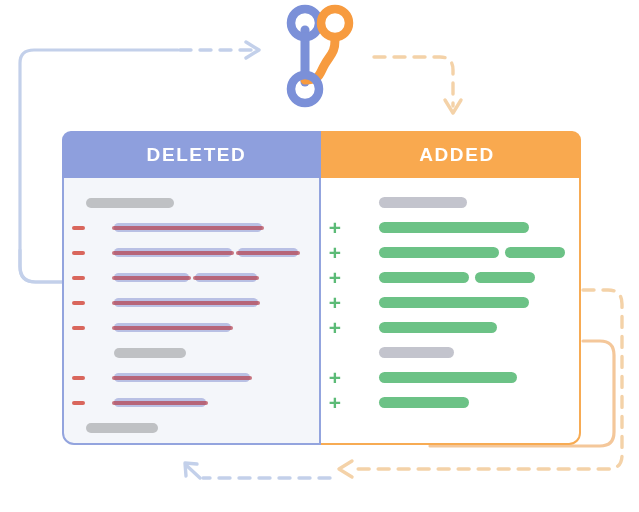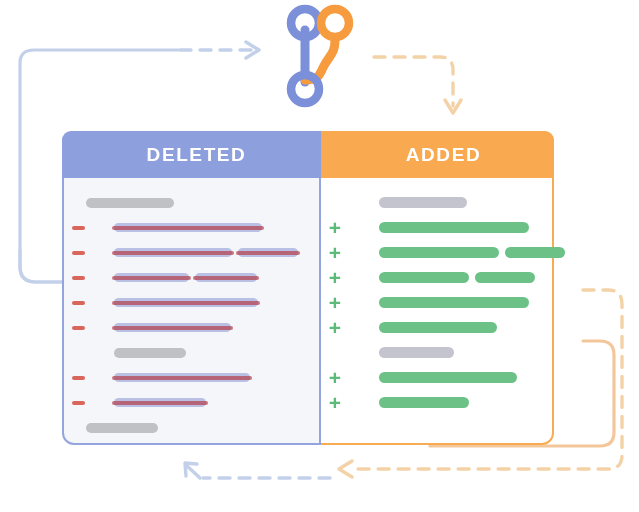--- a/index.html
+++ b/index.html
@@ -60,21 +60,21 @@
   }
 
   .panel-deleted {
     width: 259px;
     border: 2px solid #93a4de;
     border-radius: 12px 0 0 12px;
     background: #f4f6fa;
   }
 
   .panel-added {
-    width: 233px;
+    width: 260px;
     border: 2px solid #f5a council;
     border: 2px solid #f5a council;
     border-radius: 0 12px 12px 0;
     background: #ffffff;
   }
 
   .panel-added {
     border: 2px solid #f7ab53;
     border-left: none;
   }

